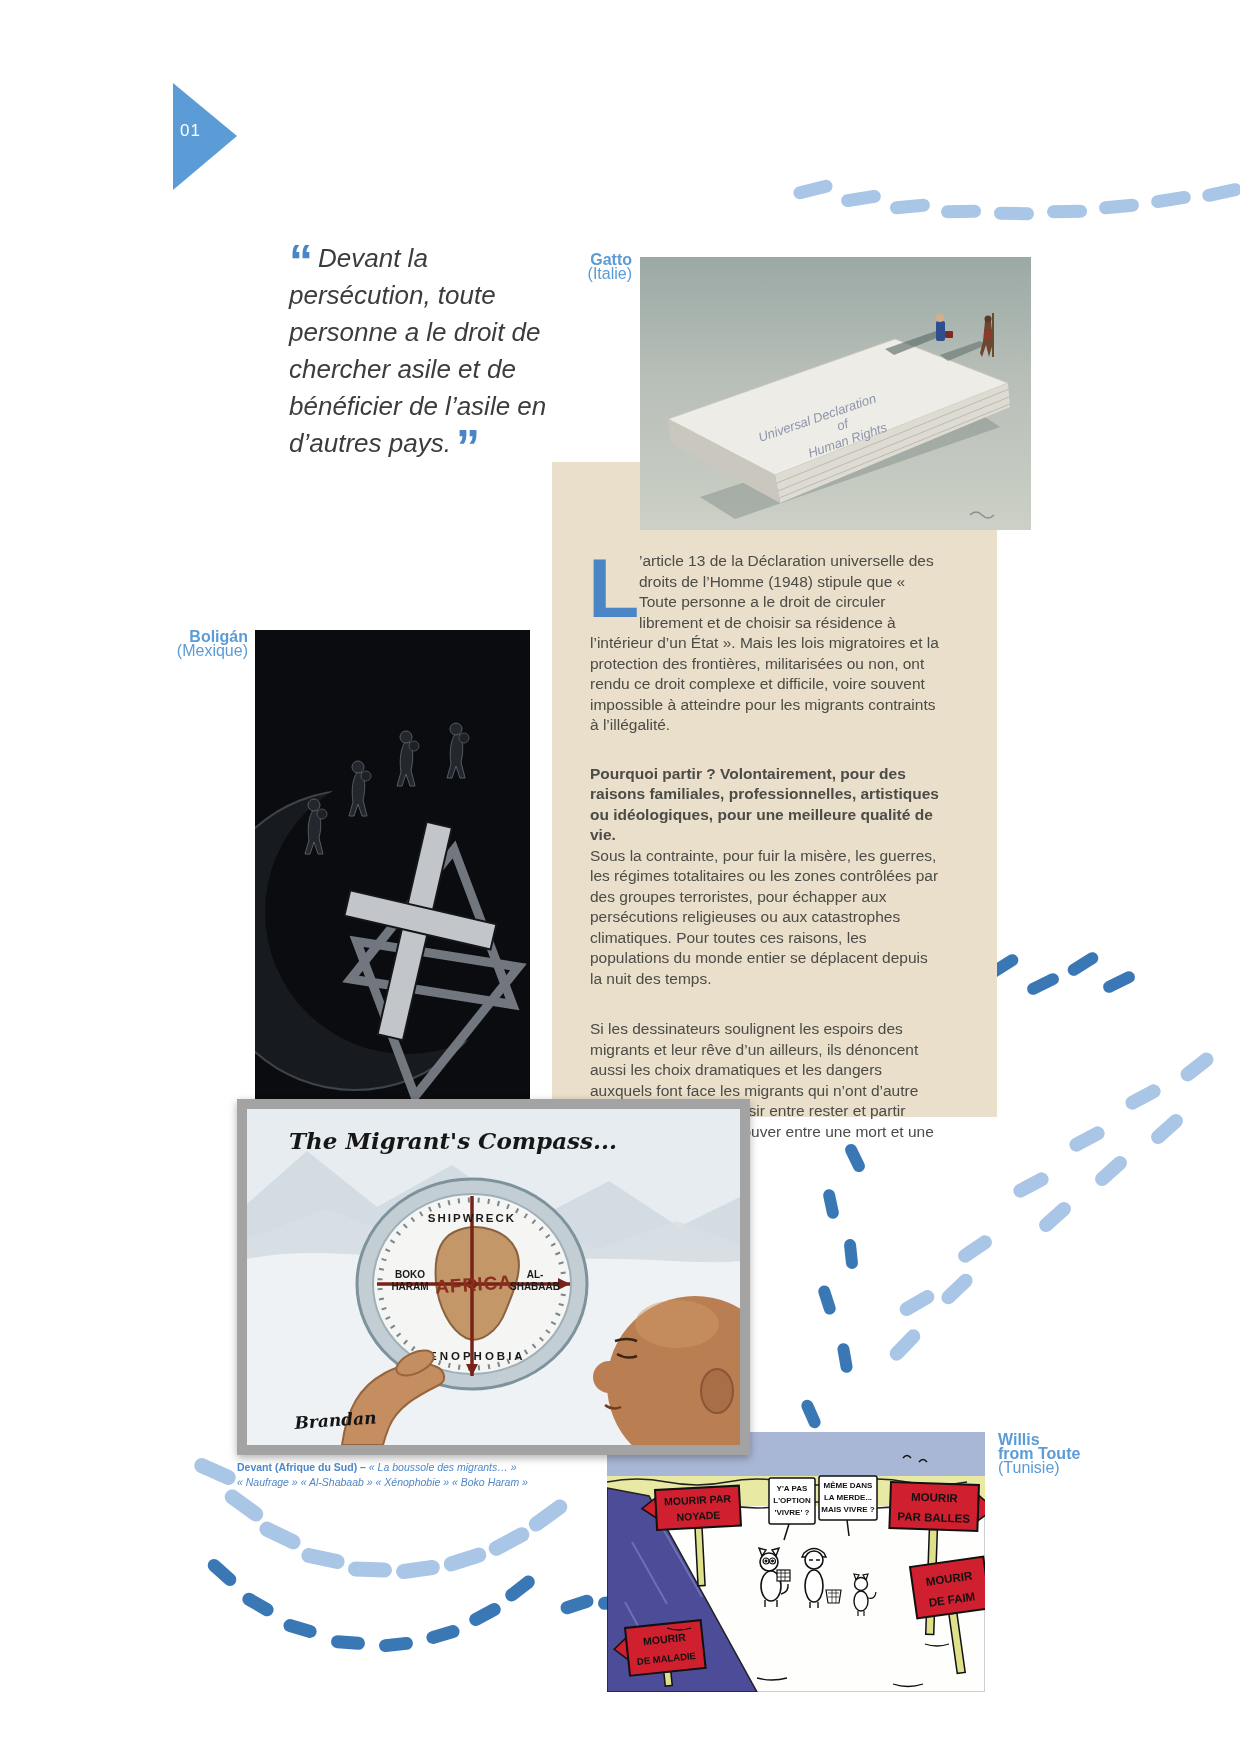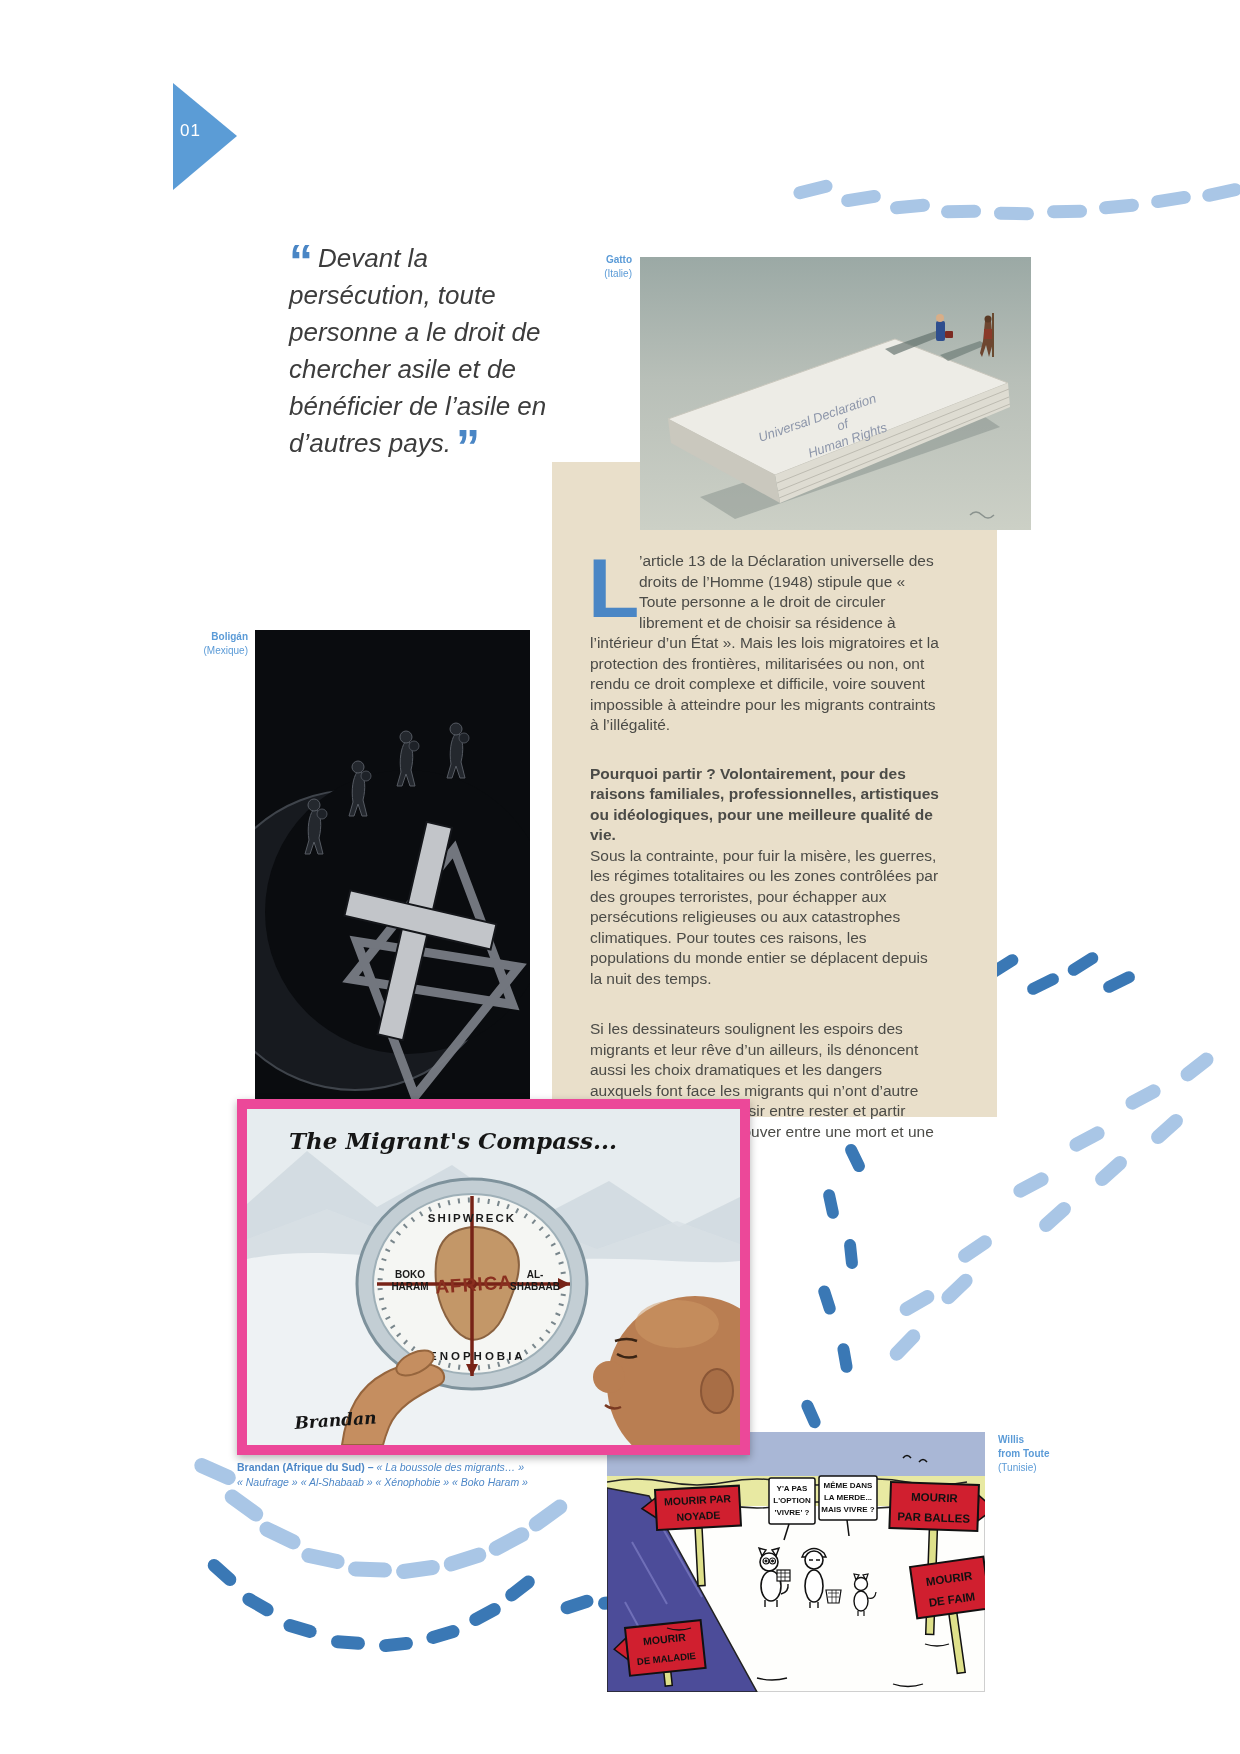--- a/index.html
+++ b/index.html
@@ -20,37 +20,37 @@
   .t2{margin:-16px 0 0 217px;}
   
   .quote{position:absolute;left:280px;top:240px;width:262px;z-index:3;
          font-family:Liberation Sans, sans-serif;font-style:italic;font-size:26px;line-height:37px;color:#3c3c3c;margin-left:9px;}
   .qmark{font-style:normal;font-weight:700;font-size:48px;line-height:0;color:#4a86c5;
          vertical-align:-11px;margin-right:5px;}
   .qmark.close{margin:0 0 0 5px;}
   .attrib{position:absolute;left:280px;top:540px;width:245px;z-index:3;
           font-size:13.5px;line-height:19px;color:#4d87c7;}
   
-  .credit{position:absolute;z-index:4;font-size:10px;line-height:14px;color:#5b9bd7;}
+  .credit{position:absolute;z-index:4;font-size:16px;line-height:14px;color:#5b9bd7;}
   .credit b{font-weight:700;}
   .cr-right{text-align:right;}
   
   .panel{position:absolute;left:552px;top:462px;width:445px;height:655px;background:#e9dfca;z-index:2;}
   .bodytext{position:absolute;left:590px;top:551px;width:352px;z-index:3;
             font-size:15.5px;line-height:20.5px;color:#4b4b47;}
   .bodytext p{margin:0;}
   .bodytext .p2{margin-top:28px;}
   .bodytext .p3{margin-top:30px;}
   .bodytext strong{display:block;font-weight:700;}
   .dropcap{float:left;width:46px;font-size:84px;line-height:68px;font-weight:700;color:#4a86c5;
            margin:3px 5px 0 -2px;font-family:"Liberation Sans",sans-serif;}
   
   .fig{position:absolute;z-index:3;}
   .fig svg{display:block;}
-  .brandan{left:237px;top:1099px;background:#ec4899;padding:10px;z-index:4;
+  .brandan{left:237px;top:1099px;background:#a3a3a3;padding:10px;z-index:4;
            box-shadow:0 3px 8px rgba(0,0,0,.3);}
   .caption{position:absolute;left:237px;top:1460px;width:310px;z-index:4;
            font-size:10.5px;line-height:15px;color:#4d87c7;}
   .caption b{font-weight:700;font-style:normal;}
   .caption em{font-style:italic;}
   .svgtxt{font-family:"Liberation Sans",sans-serif;}
 </style>
 </head>
 <body>
 
@@ -340,17 +340,17 @@
         <circle cx="362" cy="268" r="16" fill="#b97e52"></circle>
         <ellipse cx="430" cy="215" rx="42" ry="24" fill="#cf9a66" opacity="0.5"></ellipse>
         <ellipse cx="470" cy="282" rx="16" ry="22" fill="#a86e46" stroke="#8a5636" stroke-width="2"></ellipse>
         <path d="M370,245 q10,6 20,2 M368,232 q12,-4 22,0" stroke="#3a2414" stroke-width="2.5" fill="none"></path>
         <path d="M358,296 q8,6 16,2" stroke="#7a3a22" stroke-width="2.5" fill="none"></path>
       </g>
       <text x="48" y="320" font-size="17" font-weight="bold" font-style="italic" font-family="DejaVu Serif,serif" fill="#141414" transform="rotate(-4 48 320)">Brandan</text>
     </svg>
   </div>
   <div class="caption">
-    <b>Brandan (Afrique du Sud) – </b><em>« La boussole des migrants… »</em><br>
+    <b>Devant (Afrique du Sud) – </b><em>« La boussole des migrants… »</em><br>
     <em>« Naufrage » « Al-Shabaab » « Xénophobie » « Boko Haram »</em>
   </div>
 
 </div>
 
 </body></html>

